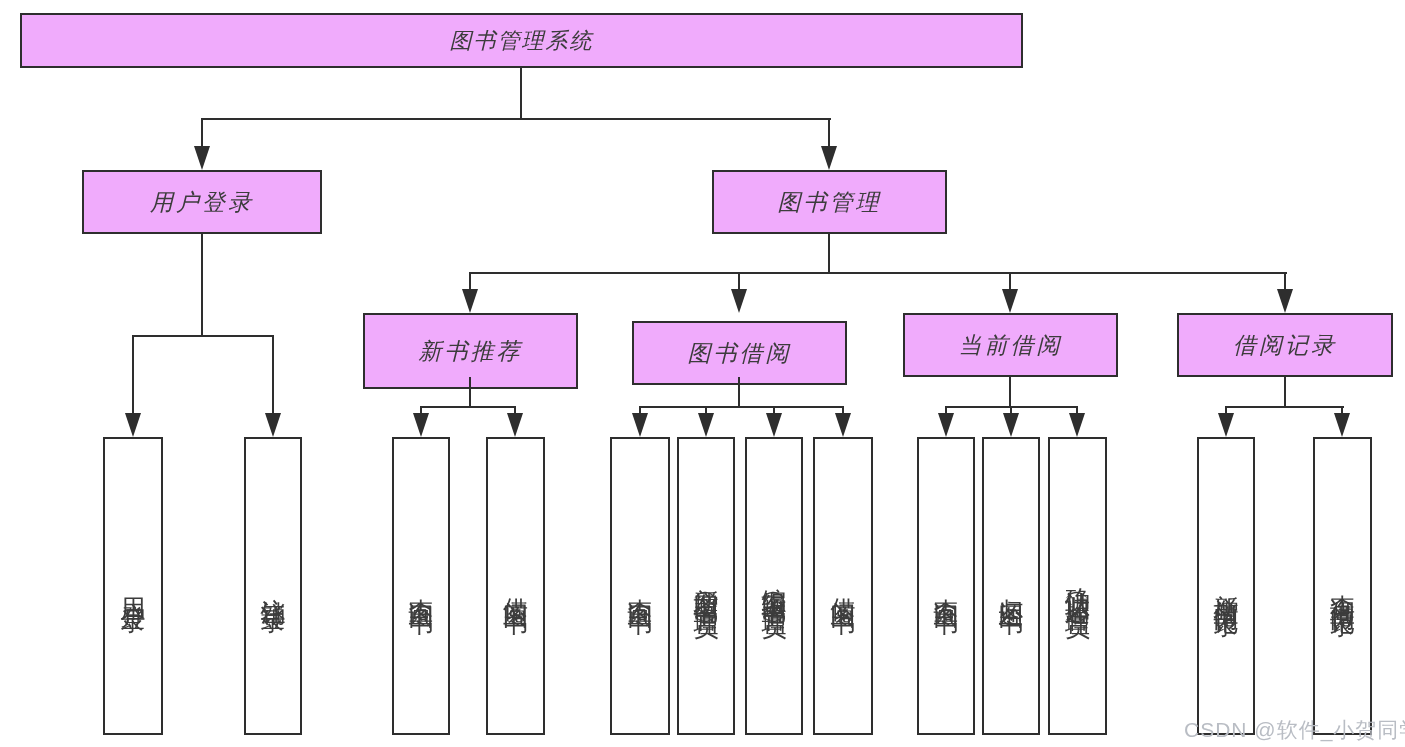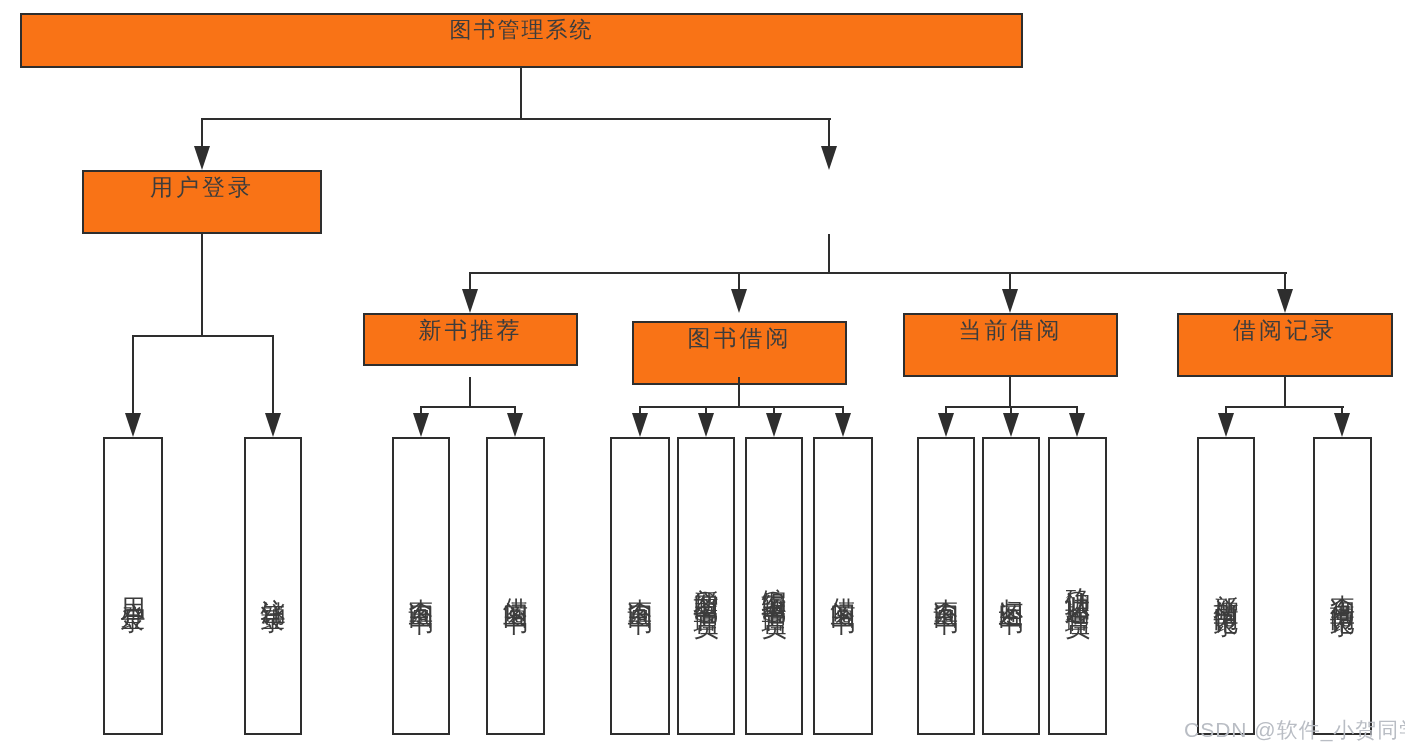--- a/index.html
+++ b/index.html
@@ -8,25 +8,26 @@
     width:1405px;height:747px;
     background:#ffffff;
     font-family:"Liberation Sans","DejaVu Sans",sans-serif;
     overflow:hidden;
   }
   
   .hbox{
     position:absolute;
     box-sizing:border-box;
     border:2px solid #2e2e2e;
-    background:#f97316;
-    display:flex;justify-content:center;
+    background:#f0abfc;
+    display:flex;align-items:center;justify-content:center;
     color:#3c3c3c;
     font-size:23px;letter-spacing:3px;
     white-space:nowrap;
+    font-style:italic;
   }
   .hbox.root{font-size:22px;letter-spacing:2px;}
   .vbox{
     position:absolute;
     top:437px;height:298px;
     box-sizing:border-box;
     border:2px solid #2e2e2e;
     background:#ffffff;
     display:flex;align-items:center;justify-content:center;
     color:#3c3c3c;
@@ -69,40 +70,43 @@
   <div class="vl" style="left:520px;top:67px;height:51px"></div>
   <div class="hl" style="left:201px;top:118px;width:630px"></div>
   <div class="vl" style="left:201px;top:118px;height:32px"></div>
   <div class="ah" style="left:194px;top:146px"></div>
   <div class="vl" style="left:828px;top:118px;height:32px"></div>
   <div class="ah" style="left:821px;top:146px"></div>
 
   <div class="hbox" style="left:82px;top:170px;width:240px;height:64px">
     <span>用户登录</span>
   </div>
+  <div class="hbox" style="left:712px;top:170px;width:235px;height:64px">
+    <span>图书管理</span>
+  </div>
 
   <div class="vl" style="left:201px;top:233px;height:104px"></div>
   <div class="hl" style="left:132px;top:335px;width:142px"></div>
   <div class="vl" style="left:132px;top:335px;height:80px"></div>
   <div class="ah" style="left:125px;top:413px"></div>
   <div class="vl" style="left:272px;top:335px;height:80px"></div>
   <div class="ah" style="left:265px;top:413px"></div>
 
   <div class="vl" style="left:828px;top:234px;height:40px"></div>
   <div class="hl" style="left:469px;top:272px;width:818px"></div>
   <div class="vl" style="left:469px;top:272px;height:19px"></div>
   <div class="ah" style="left:462px;top:289px"></div>
   <div class="vl" style="left:738px;top:272px;height:19px"></div>
   <div class="ah" style="left:731px;top:289px"></div>
   <div class="vl" style="left:1009px;top:272px;height:19px"></div>
   <div class="ah" style="left:1002px;top:289px"></div>
   <div class="vl" style="left:1284px;top:272px;height:19px"></div>
   <div class="ah" style="left:1277px;top:289px"></div>
 
-  <div class="hbox" style="left:363px;top:313px;width:215px;height:53px">
+  <div class="hbox" style="left:363px;top:313px;width:215px;height:76px">
     <span>新书推荐</span>
   </div>
   <div class="hbox" style="left:632px;top:321px;width:215px;height:64px">
     <span>图书借阅</span>
   </div>
   <div class="hbox" style="left:1177px;top:313px;width:216px;height:64px">
     <span>借阅记录</span>
   </div>
   <div class="hbox" style="left:903px;top:313px;width:215px;height:64px">
     <span>当前借阅</span>

